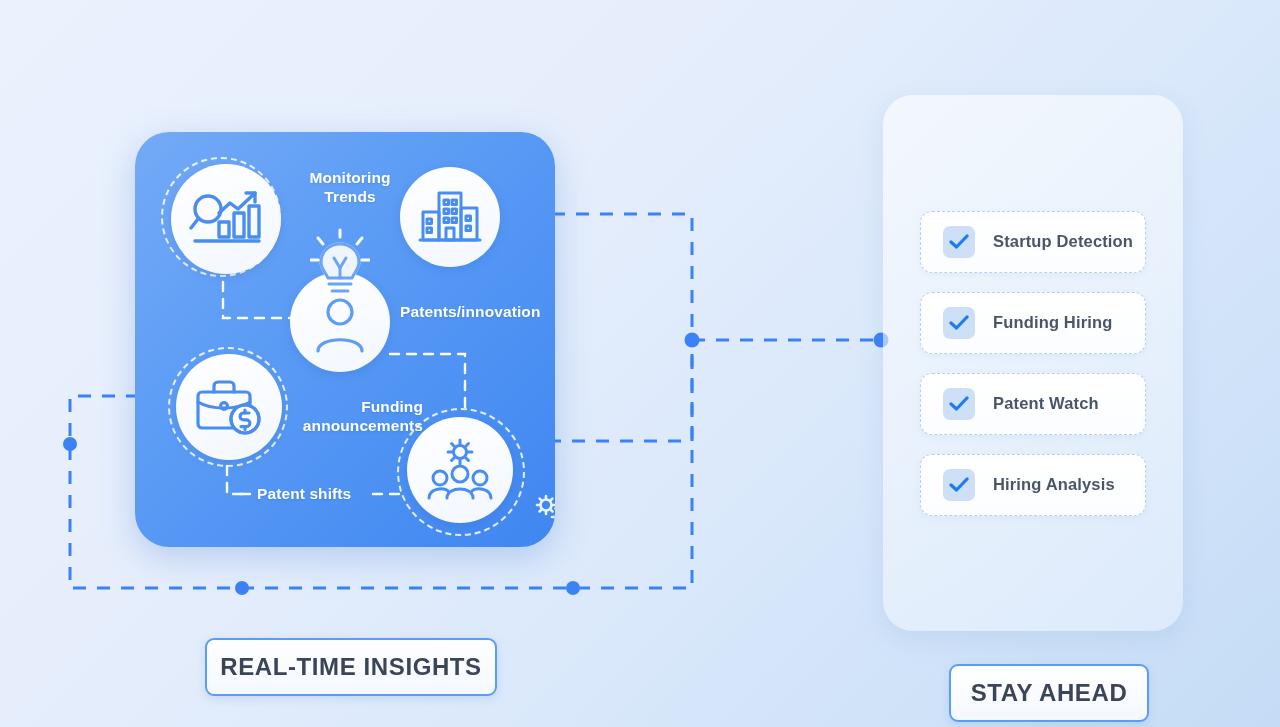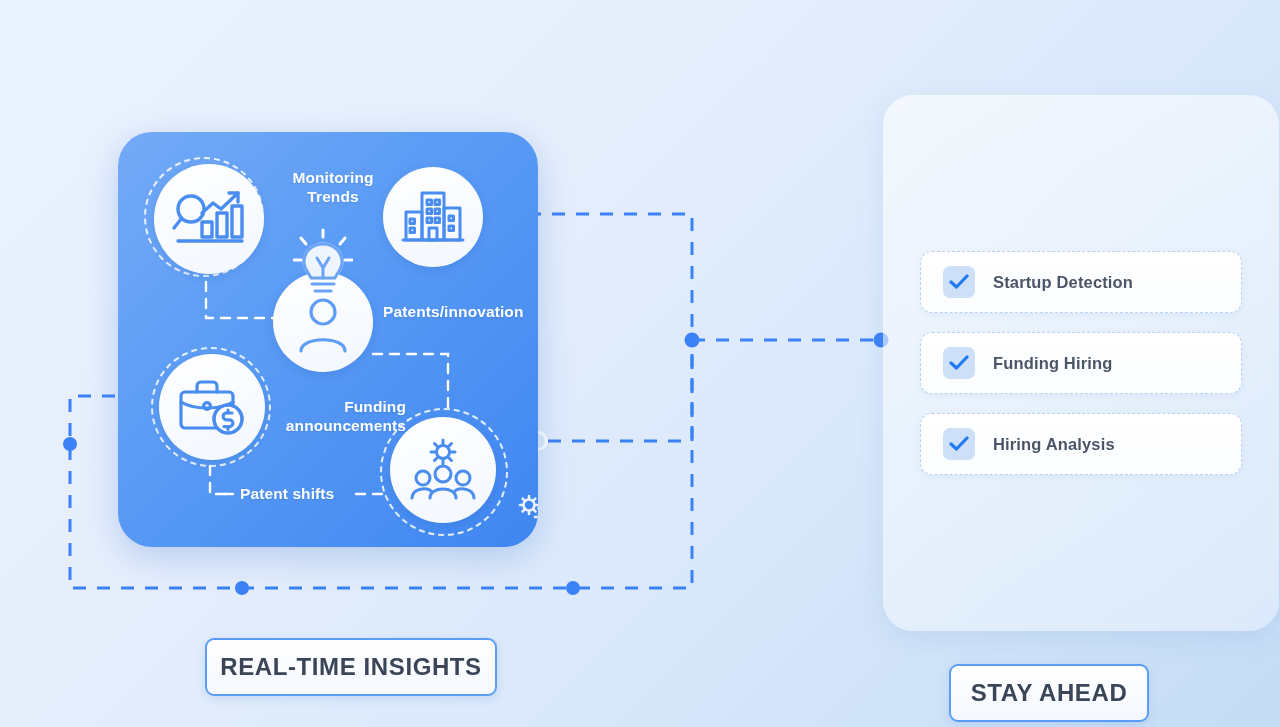--- a/index.html
+++ b/index.html
@@ -26,21 +26,21 @@
     position: absolute;
     left: 0; top: 0;
     width: 1280px;
     height: 727px;
     pointer-events: none;
   }
 
   
   .insight-card {
     position: absolute;
-    left: 118px;
+    left: 135px;
     top: 132px;
     width: 420px;
     height: 415px;
     border-radius: 34px;
     background: linear-gradient(135deg, #74aaf7 0%, #5b9cf5 40%, #3f86f1 100%);
     box-shadow: 0 10px 34px rgba(60, 120, 210, 0.28);
     overflow: hidden;
   }
 
   .bubble {
@@ -77,21 +77,21 @@
     position: absolute;
     left: 398px;
     top: 362px;
   }
 
   
   .checklist-panel {
     position: absolute;
     left: 883px;
     top: 95px;
-    width: 396px;
+    width: 300px;
     height: 536px;
     border-radius: 30px;
     background: linear-gradient(150deg, rgba(255,255,255,0.62) 0%, rgba(236,244,255,0.52) 100%);
     box-shadow: 0 8px 26px rgba(90, 140, 205, 0.14);
     display: flex;
     flex-direction: column;
     justify-content: center;
     gap: 19px;
     padding: 0 37px;
     box-sizing: border-box;
@@ -327,27 +327,35 @@
 
     <div class="check-row">
       <span class="checkbox">
         <svg width="20" height="16" viewBox="0 0 20 16" fill="none" stroke="#1f7bf0" stroke-width="3.2" stroke-linecap="round" stroke-linejoin="round">
           <polyline points="2,8 7.5,13 18,2"></polyline>
         </svg>
       </span>
       <span class="check-label">Funding Hiring</span>
     </div>
 
-
     <div class="check-row">
       <span class="checkbox">
         <svg width="20" height="16" viewBox="0 0 20 16" fill="none" stroke="#1f7bf0" stroke-width="3.2" stroke-linecap="round" stroke-linejoin="round">
           <polyline points="2,8 7.5,13 18,2"></polyline>
         </svg>
       </span>
+      <span class="check-label">Patent Watch</span>
+    </div>
+
+    <div class="check-row">
+      <span class="checkbox">
+        <svg width="20" height="16" viewBox="0 0 20 16" fill="none" stroke="#1f7bf0" stroke-width="3.2" stroke-linecap="round" stroke-linejoin="round">
+          <polyline points="2,8 7.5,13 18,2"></polyline>
+        </svg>
+      </span>
       <span class="check-label">Hiring Analysis</span>
     </div>
 
   </div>
 
   <div class="pill pill-left">REAL-TIME INSIGHTS</div>
 
   <div class="pill pill-right">STAY AHEAD</div>
 
 </div>

